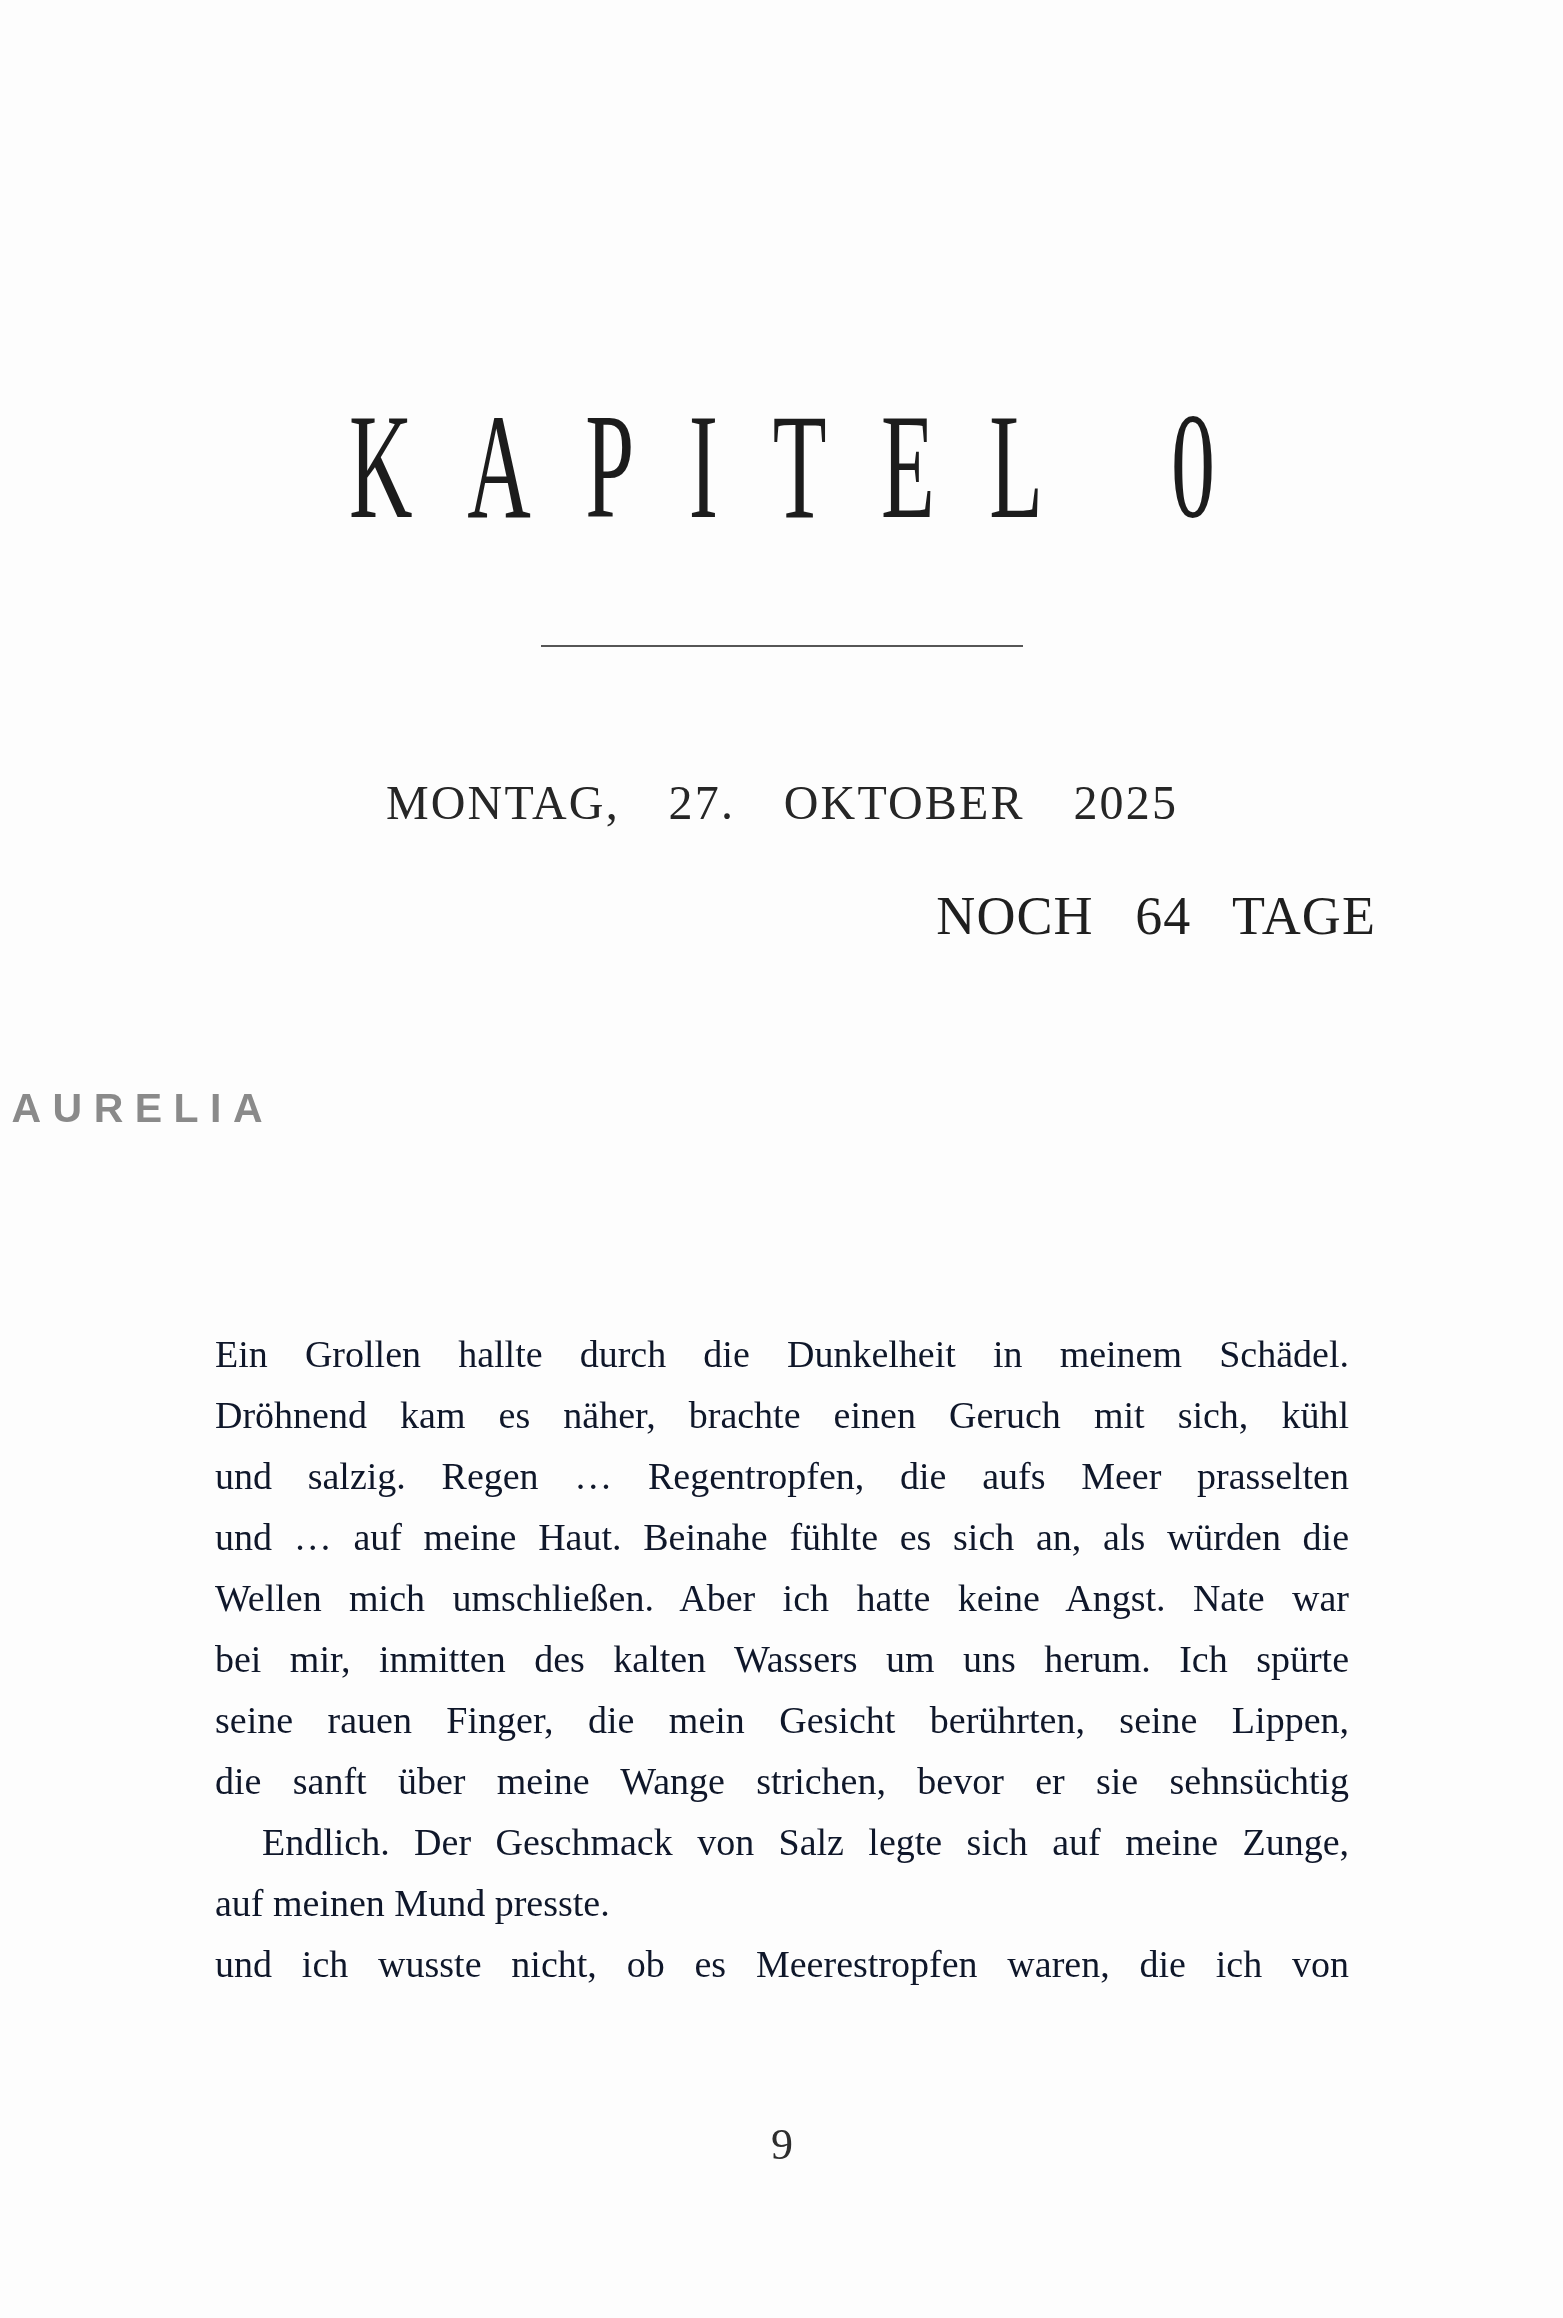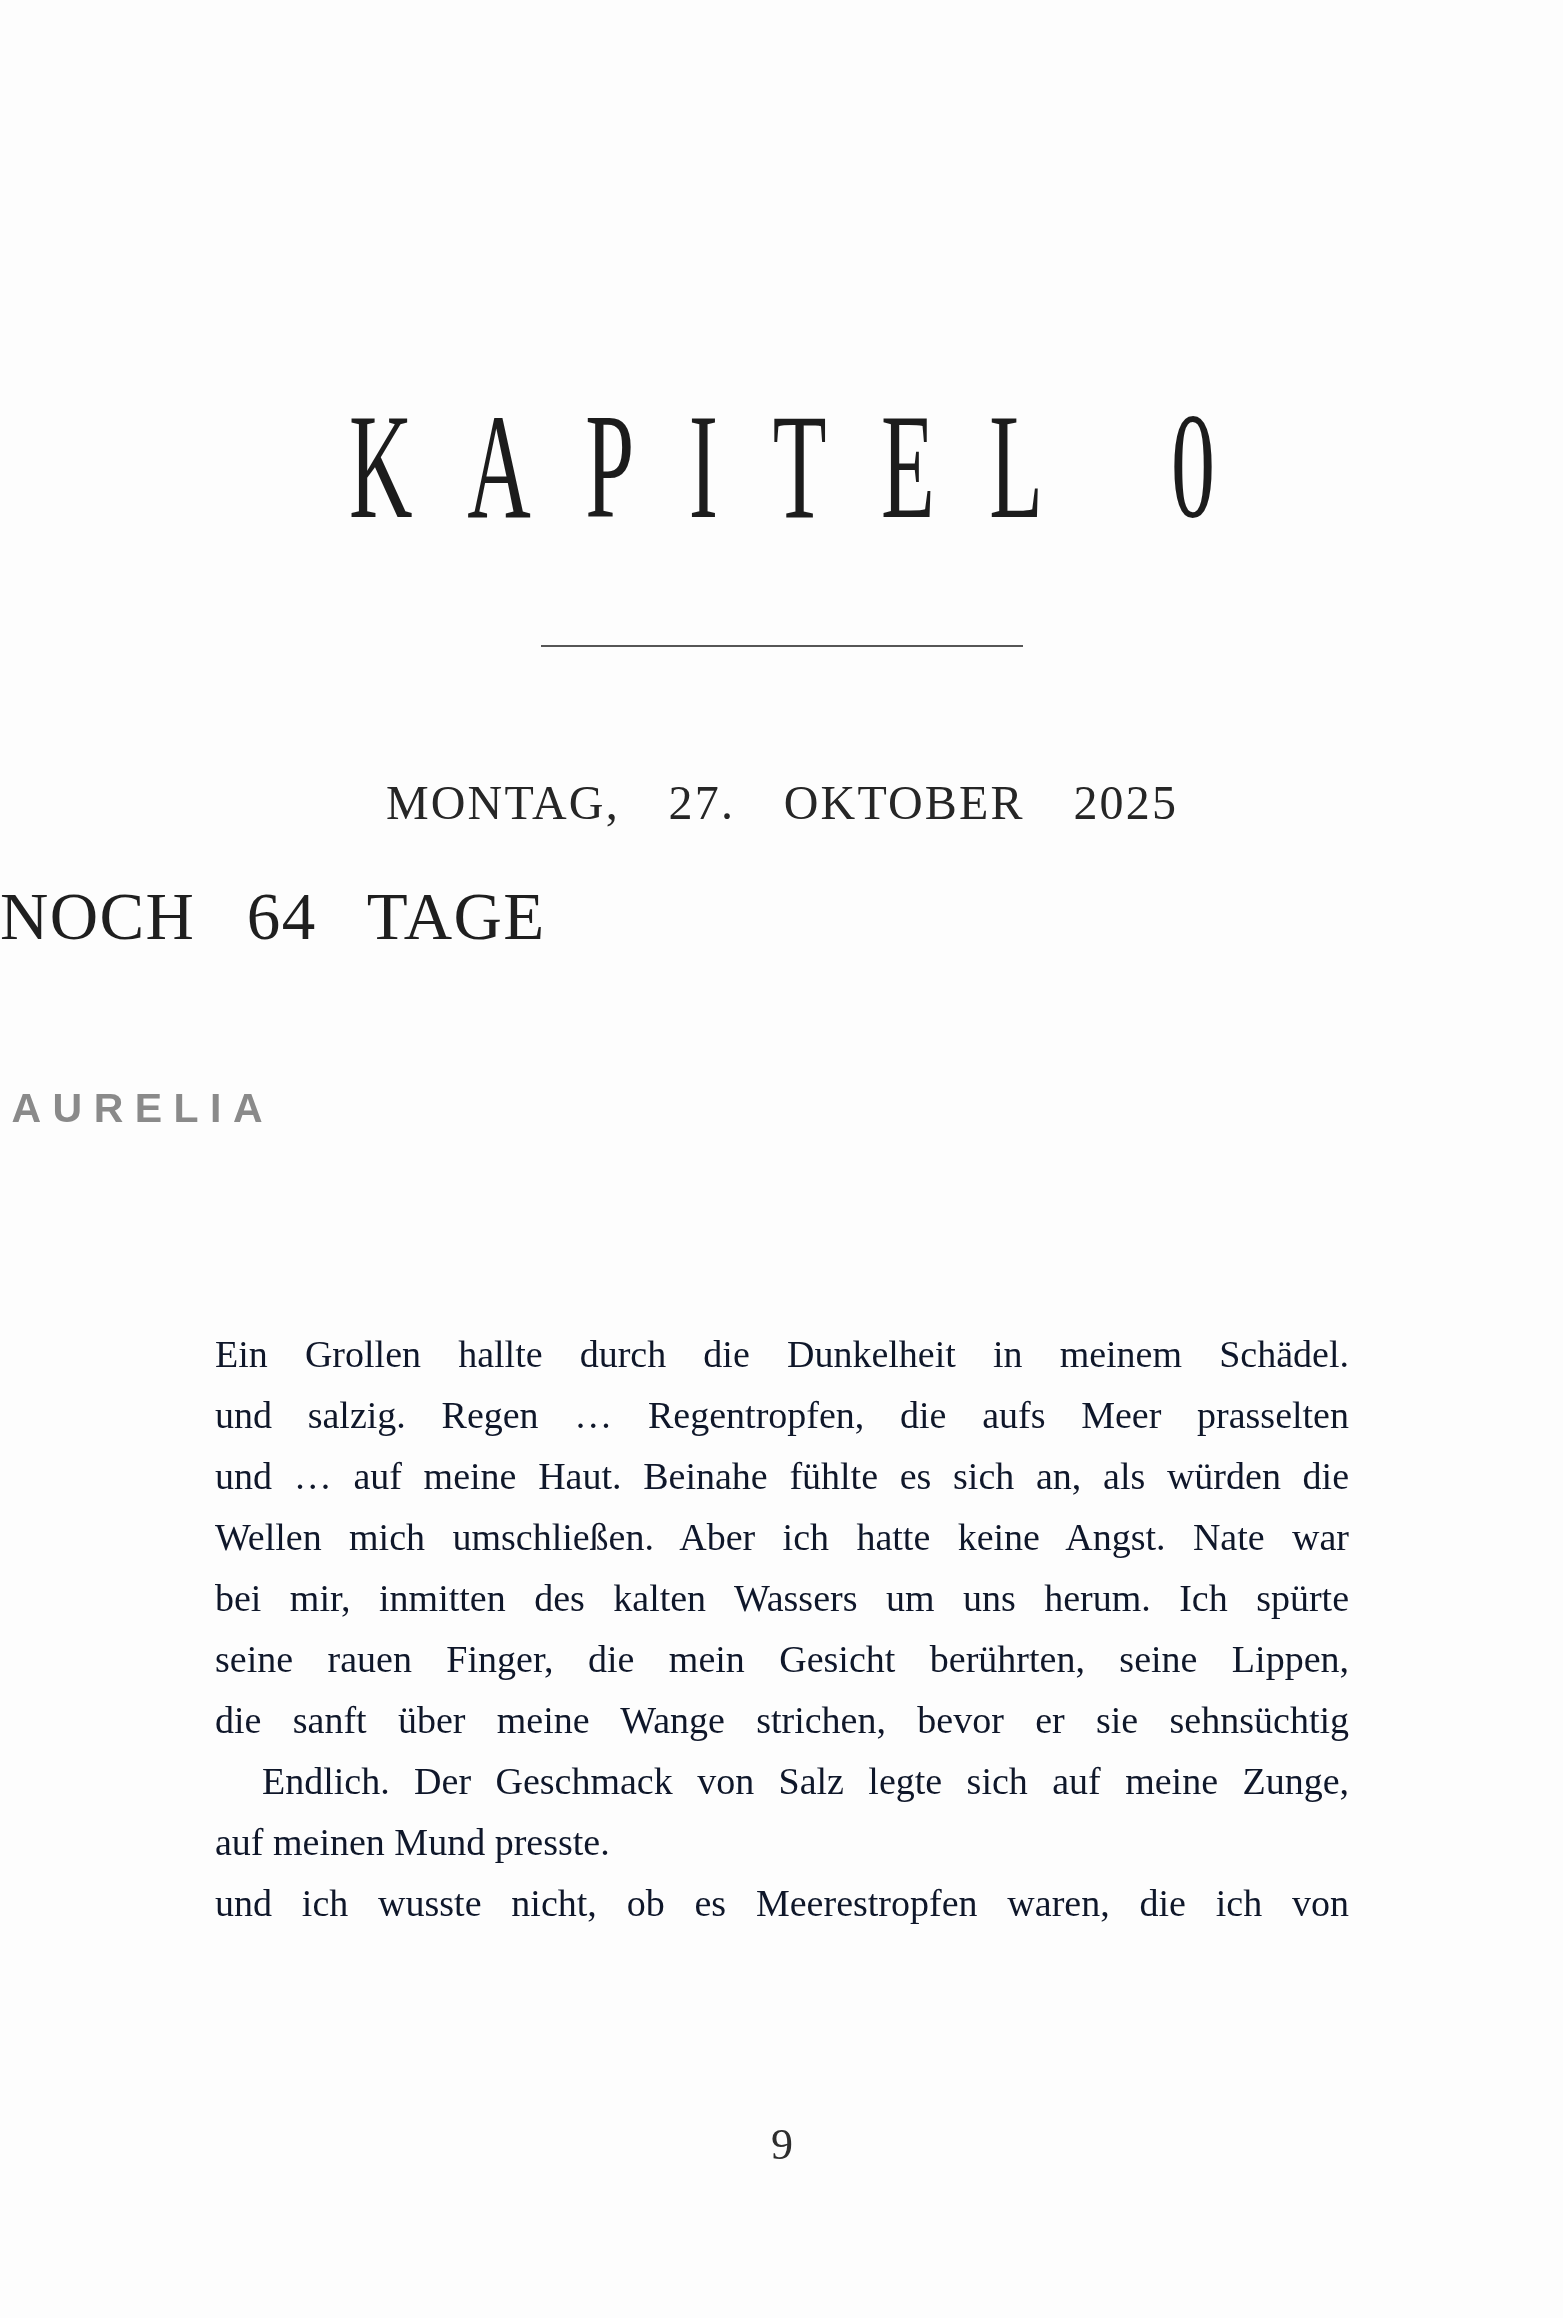--- a/index.html
+++ b/index.html
@@ -51,22 +51,22 @@
     word-spacing: 0.72em;
     color: #262626;
     white-space: nowrap;
   }
 
   .countdown-line {
     position: absolute;
     top: 882px;
     left: 0;
     width: 1376px;
-    text-align: left;
-    font-size: 67px;
+    text-align: right;
+    font-size: 54px;
     line-height: 69px;
     letter-spacing: 0.02em;
     word-spacing: 0.5em;
     color: #1f1f1f;
     white-space: nowrap;
   }
 
   .pov-name {
     position: absolute;
     top: 1088px;
@@ -121,20 +121,21 @@
 <div class="divider-rule"></div>
 
 <div class="date-line">MONTAG, 27. OKTOBER 2025</div>
 
 <div class="countdown-line">NOCH 64 TAGE</div>
 
 <div class="pov-name">AURELIA</div>
 
 <div class="body-text">
   <div class="body-line">Ein Grollen hallte durch die Dunkelheit in meinem Schädel.</div>
+  <div class="body-line">Dröhnend kam es näher, brachte einen Geruch mit sich, kühl</div>
   <div class="body-line">und salzig. Regen … Regentropfen, die aufs Meer prasselten</div>
   <div class="body-line">und … auf meine Haut. Beinahe fühlte es sich an, als würden die</div>
   <div class="body-line">Wellen mich umschließen. Aber ich hatte keine Angst. Nate war</div>
   <div class="body-line">bei mir, inmitten des kalten Wassers um uns herum. Ich spürte</div>
   <div class="body-line">seine rauen Finger, die mein Gesicht berührten, seine Lippen,</div>
   <div class="body-line">die sanft über meine Wange strichen, bevor er sie sehnsüchtig</div>
   <div class="body-line indent">Endlich. Der Geschmack von Salz legte sich auf meine Zunge,</div>
   <div class="body-line last">auf meinen Mund presste.</div>
   <div class="body-line">und ich wusste nicht, ob es Meerestropfen waren, die ich von</div>
 </div>

